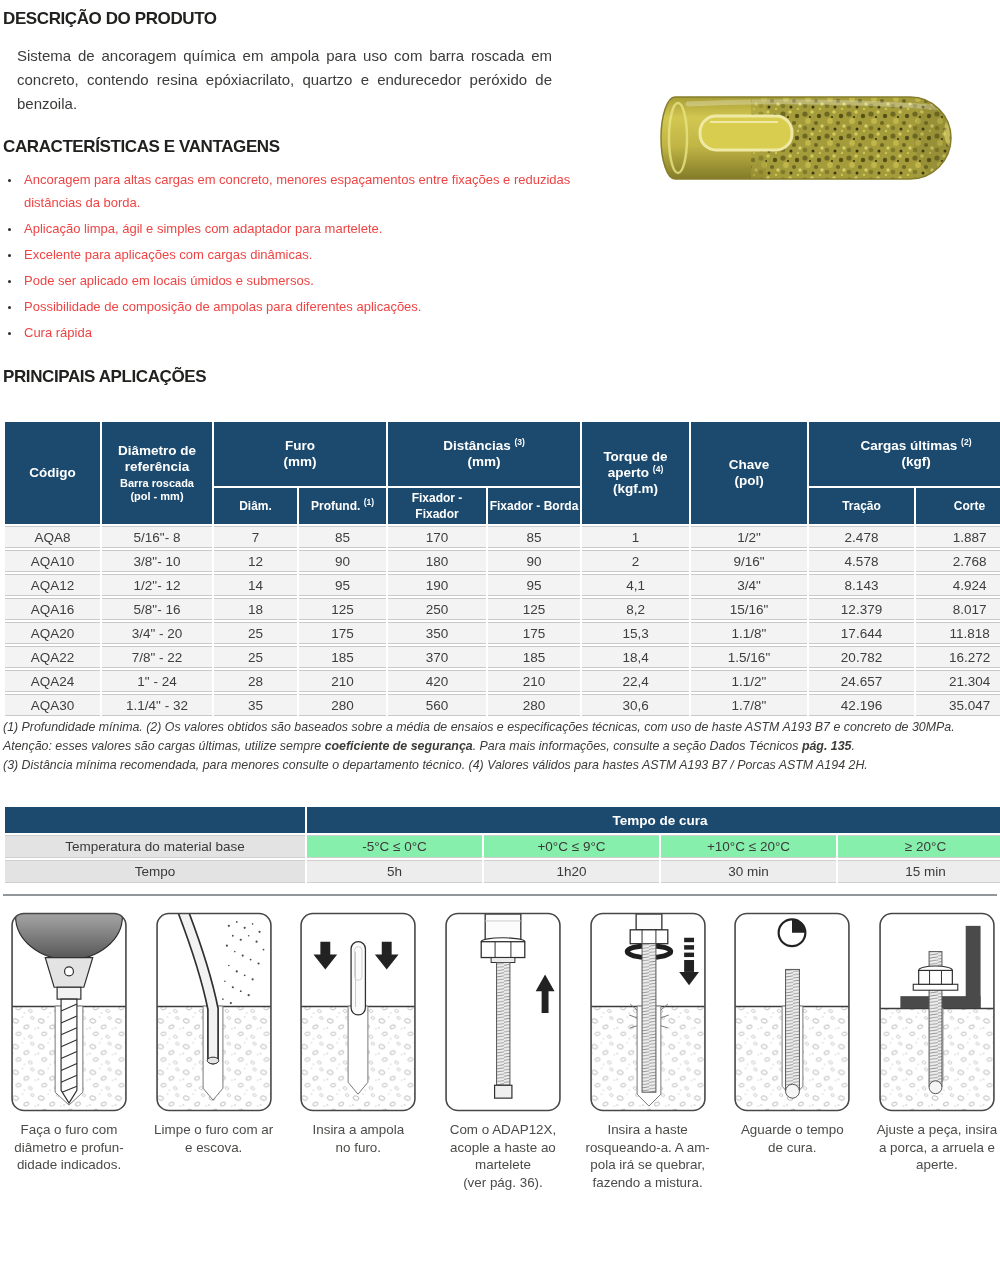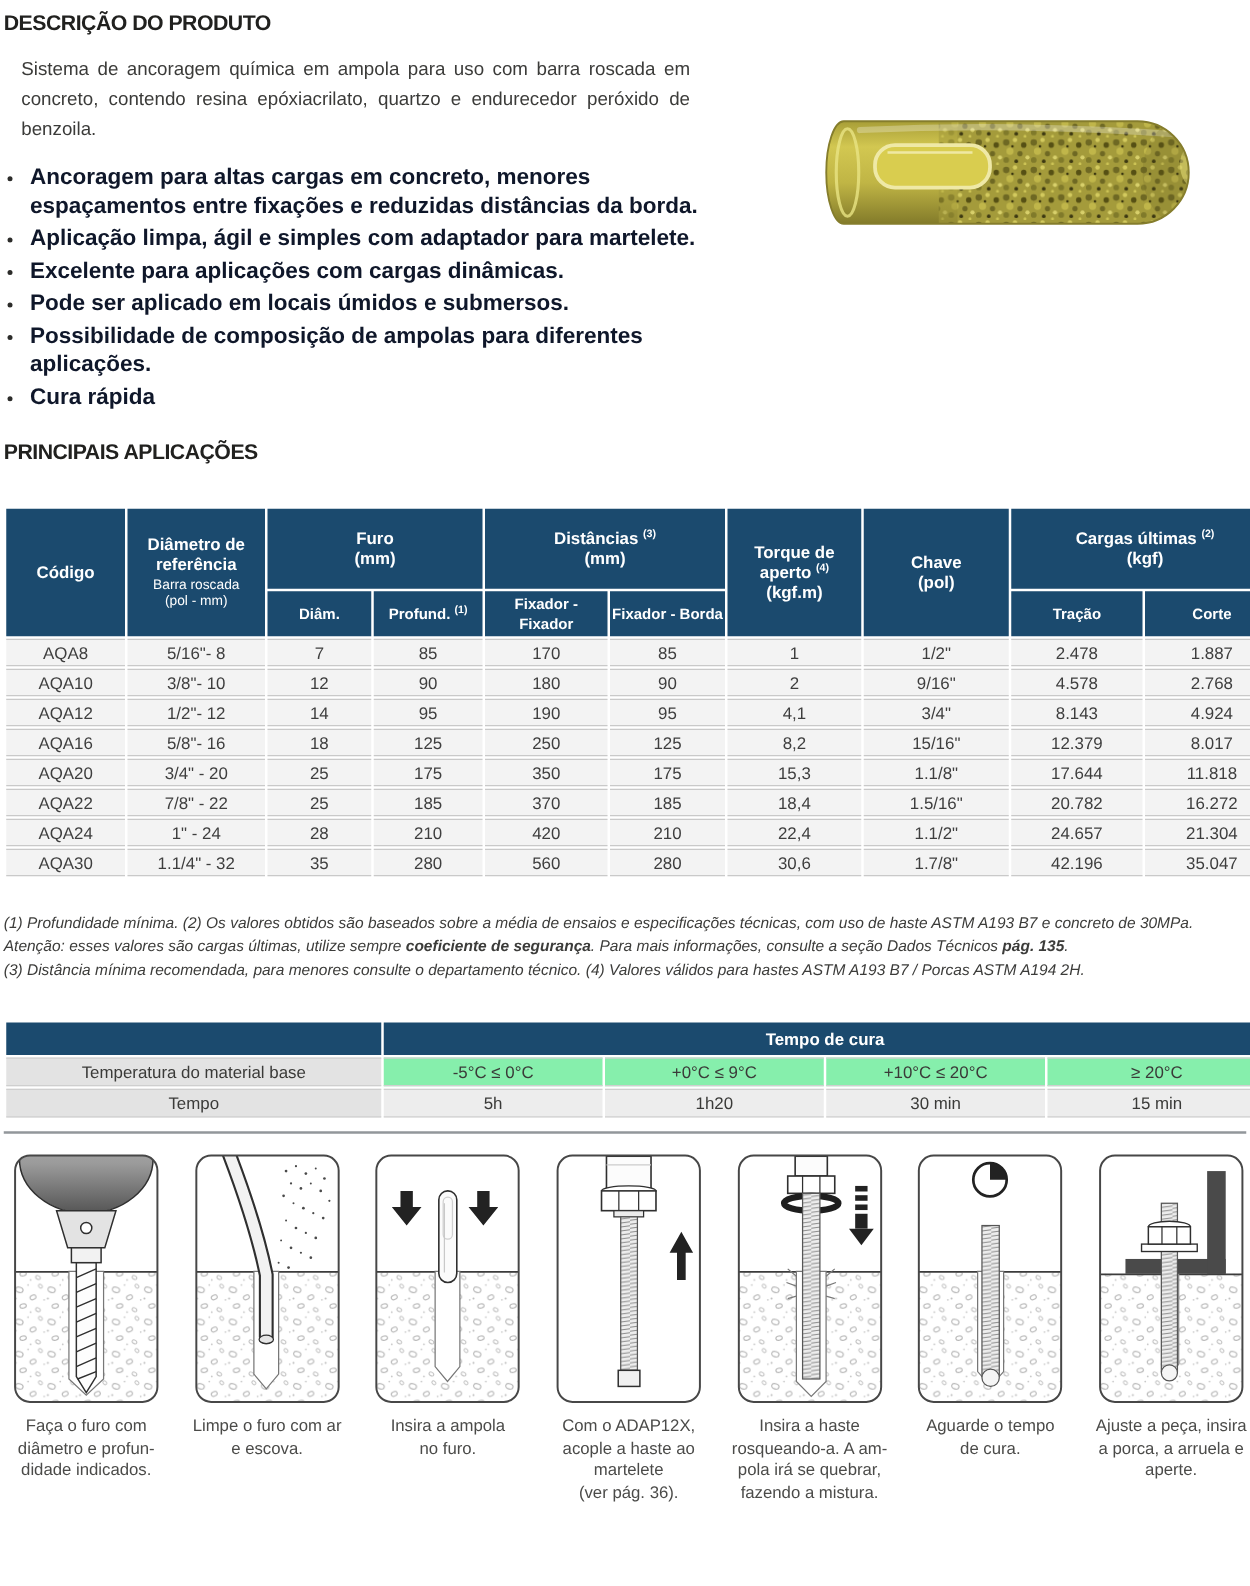--- a/index.html
+++ b/index.html
@@ -9,43 +9,43 @@
   }
   .content{position:relative;padding:4px 3px 0 3px;}
   h2.sec{
     font-size:17px;font-weight:700;color:#21211f;letter-spacing:-0.4px;
     margin:0;line-height:22px;
   }
   #desc-title{margin:4px 0 8px;}
   .para{width:535px;font-size:15px;line-height:24px;text-align:justify;margin:14px;color:#3b3b39;}
   #feat-title{margin:20px 0 10px;}
   ul.bullets{margin:0;padding:0 0 0 18px;width:552px;list-style:disc;}
-  ul.bullets li{font-size:18px;line-height:23px;margin:0 0 3px;padding-left:3px;color:#0f172a;font-weight:bold;}
+  ul.bullets li{font-size:13px;line-height:23px;margin:0 0 3px;padding-left:3px;color:#ef4444;}
   ul.bullets li::marker{color:#2c2c2a;font-size:0.8em;}
   #app-title{margin:22px 0 10px;}
 
   .capsule-wrap{position:absolute;left:648px;top:88px;width:350px;height:100px;}
 
   
   table.spec{width:1000px;margin-top:32px;border-collapse:separate;border-spacing:2px 2px;table-layout:fixed;}
   table.spec th{
     background:#1b4a6e;color:#fff;font-weight:700;text-align:center;vertical-align:middle;
     font-size:13.5px;line-height:16px;padding:2px 1px;
   }
   table.spec thead tr.tier1 th{height:60px;}
   table.spec thead tr.tier2 th{height:27px;font-size:12px;}
-  table.spec th .small{font-size:11px;line-height:13px;font-weight:400;display:block;margin-top:2px;}
+  table.spec th .small{font-size:11px;line-height:13px;font-weight:700;display:block;margin-top:2px;}
   table.spec th sup{font-size:8.5px;vertical-align:super;line-height:0;}
   table.spec tbody td{
     background:#f3f3f3;border-top:1px solid #c9c9c9;border-bottom:1px solid #c9c9c9;
     text-align:center;font-size:13.5px;color:#3e3e3e;height:18px;padding:1px 2px;
   }
 
   
-  .footnotes{margin-top:26px;font-style:italic;font-size:12.4px;line-height:19px;color:#3c3c3a;width:996px;}
+  .footnotes{margin-top:0;font-style:italic;font-size:12.4px;line-height:19px;color:#3c3c3a;width:996px;}
   .footnotes b{font-weight:700;}
 
   
   table.cure{width:1000px;margin-top:30px;border-collapse:separate;border-spacing:2px 2px;table-layout:fixed;}
   table.cure th.band{background:#1b4a6e;color:#fff;font-size:13.5px;font-weight:700;height:24px;text-align:center;}
   table.cure td{border-top:1px solid #cfcfcf;border-bottom:1px solid #cfcfcf;text-align:center;font-size:13.5px;height:19px;color:#3a3a38;padding:1px 2px;}
   table.cure td.lbl{background:#e3e3e3;font-weight:400;}
   table.cure tr.temps td.val{background:#86efac;}
   table.cure tr.times td.val{background:#ededed;}
 
@@ -128,20 +128,21 @@
         <line x1="62" y1="34" x2="130" y2="34" stroke="#f4efb8" stroke-width="2" opacity="0.8"></line>
         <ellipse cx="30" cy="50" rx="9" ry="35" fill="none" stroke="#e9e383" stroke-width="2.5" opacity="0.8"></ellipse>
         <path d="M40,16 Q170,10 300,20" stroke="#ffffff" stroke-width="5" fill="none" opacity="0.28" stroke-linecap="round"></path>
         <ellipse cx="296" cy="50" rx="30" ry="41" fill="#5f5a1e" opacity="0.16"></ellipse>
         <ellipse cx="308" cy="44" rx="12" ry="18" fill="#efe87e" opacity="0.5"></ellipse>
       </g>
       <path d="M27,9 L262,9 A41,41 0 0 1 262,91 L27,91 A14,41 0 0 1 27,9 Z" fill="none" stroke="#857d2c" stroke-width="1.5"></path>
     </svg>
   </div>
 
+  <h2 class="sec" id="feat-title">CARACTERÍSTICAS E VANTAGENS</h2>
   <ul class="bullets">
 
   <li>Ancoragem para altas cargas em concreto, menores espaçamentos entre fixações e reduzidas distâncias da borda.</li>
       <li>Aplicação limpa, ágil e simples com adaptador para martelete.</li>
       <li>Excelente para aplicações com cargas dinâmicas.</li>
       <li>Pode ser aplicado em locais úmidos e submersos.</li>
       <li>Possibilidade de composição de ampolas para diferentes aplicações.</li>
       <li>Cura rápida</li>
     </ul>
 

